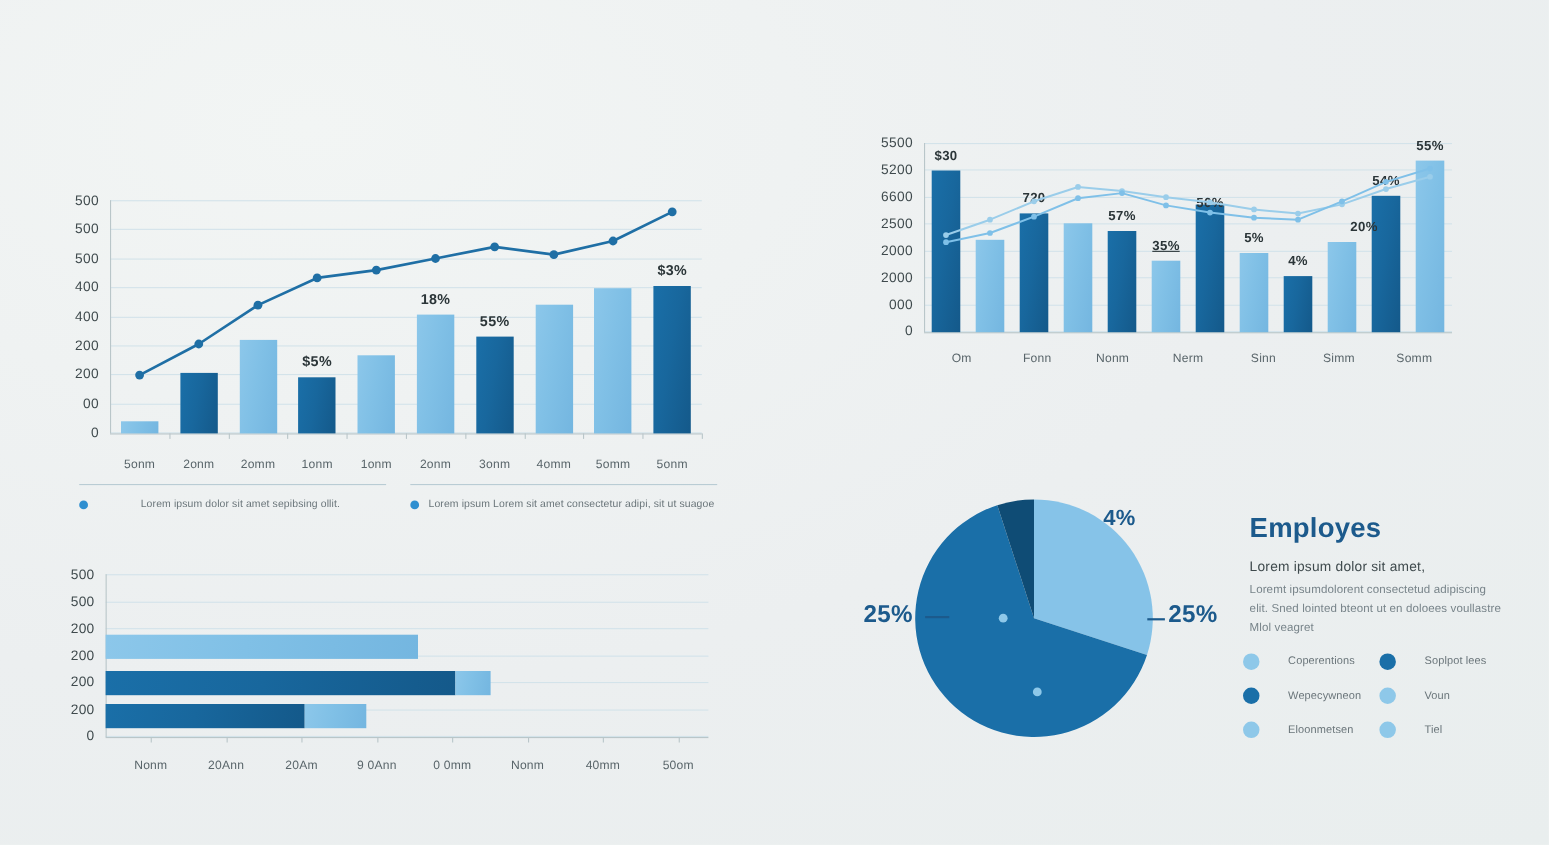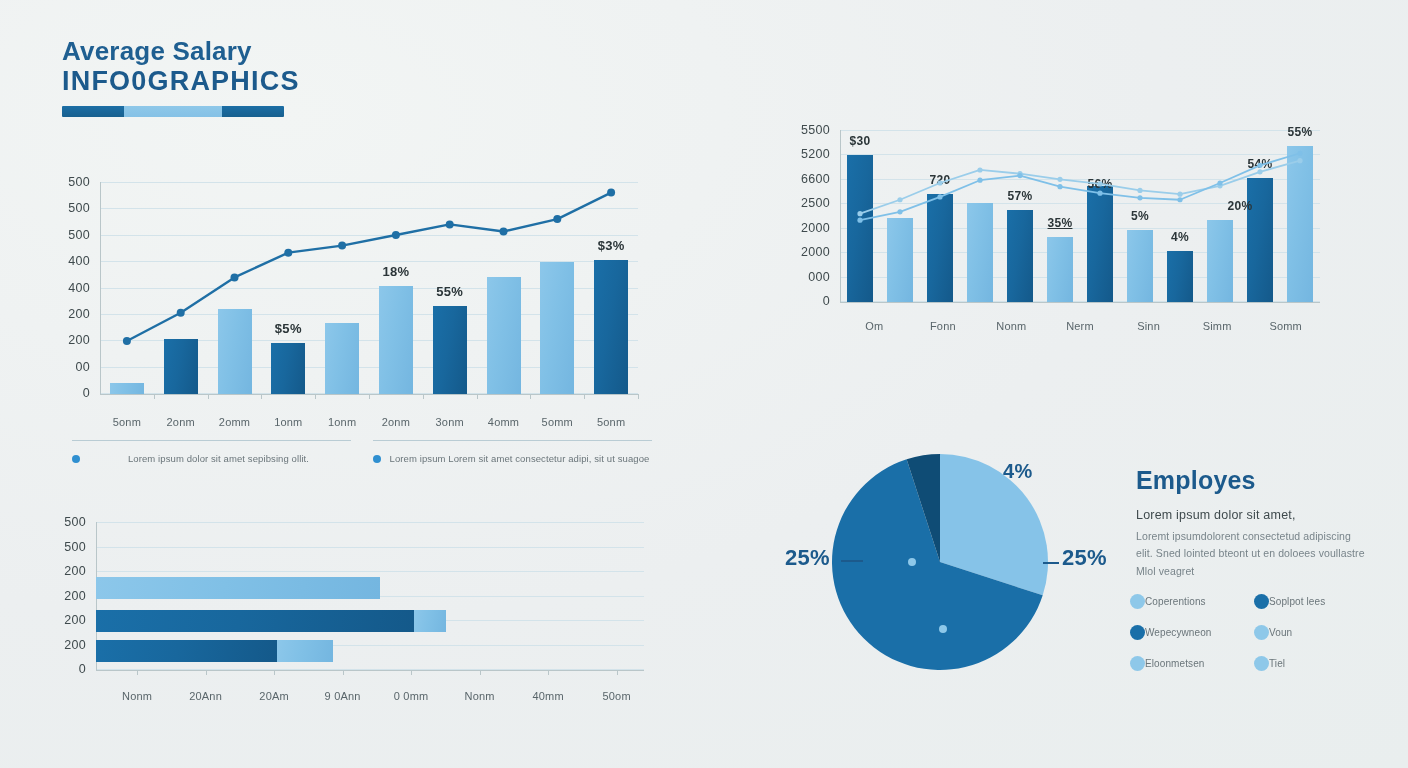--- a/index.html
+++ b/index.html
@@ -118,38 +118,29 @@
   #emp-body {
     margin-top: 6px; font-size: 10.5px; color: #78848a;
     line-height: 1.65; letter-spacing: .1px;
   }
   #emp-legend {
     position: absolute; left: 1130px; top: 594px;
     width: 250px; display: grid;
     grid-template-columns: 108px 108px;
     row-gap: 16px; column-gap: 16px;
   }
-  #emp-legend .item { display: flex; align-items: center; gap: 0; }
+  #emp-legend .item { display: flex; align-items: center; gap: 26px; }
   #emp-legend .dot { width: 15px; height: 15px; border-radius: 50%; flex: 0 0 auto; }
   #emp-legend .lbl { font-size: 10px; color: #6a757a; white-space: nowrap; letter-spacing: .1px; }
 </style>
 </head>
 <body>
 
 <div id="page">
 
-  <div id="header">
-    <div id="title-line1">Average Salary</div>
-    <div id="title-line2">INFO0GRAPHICS</div>
-    <div id="title-underline">
-      <div class="seg-dark"></div>
-      <div class="seg-light"></div>
-      <div class="seg-dark2"></div>
-    </div>
-  </div>
 
   <div class="panel" id="chart1" style="left:48px; top:170px; width:600px; height:240px;">
     <div class="plot" id="chart1-plot" style="left:52px; top:12px; width:538px; height:212px;">
         <div class="gridline" style="top:0px;"></div>
         <div class="ytick" style="top:0px; right:548px; width:40px;">500</div>
         <div class="gridline" style="top:26px;"></div>
         <div class="ytick" style="top:26px; right:548px; width:40px;">500</div>
         <div class="gridline" style="top:53px;"></div>
         <div class="ytick" style="top:53px; right:548px; width:40px;">500</div>
         <div class="gridline" style="top:79px;"></div>

